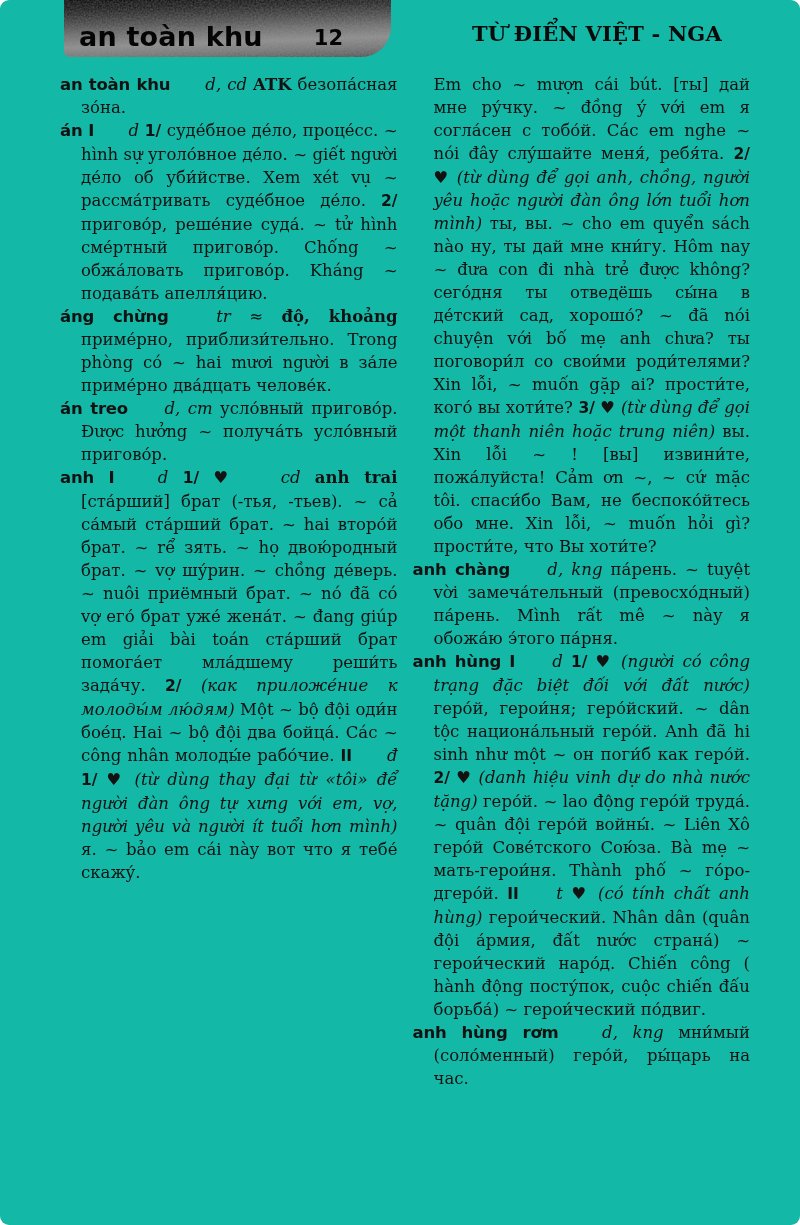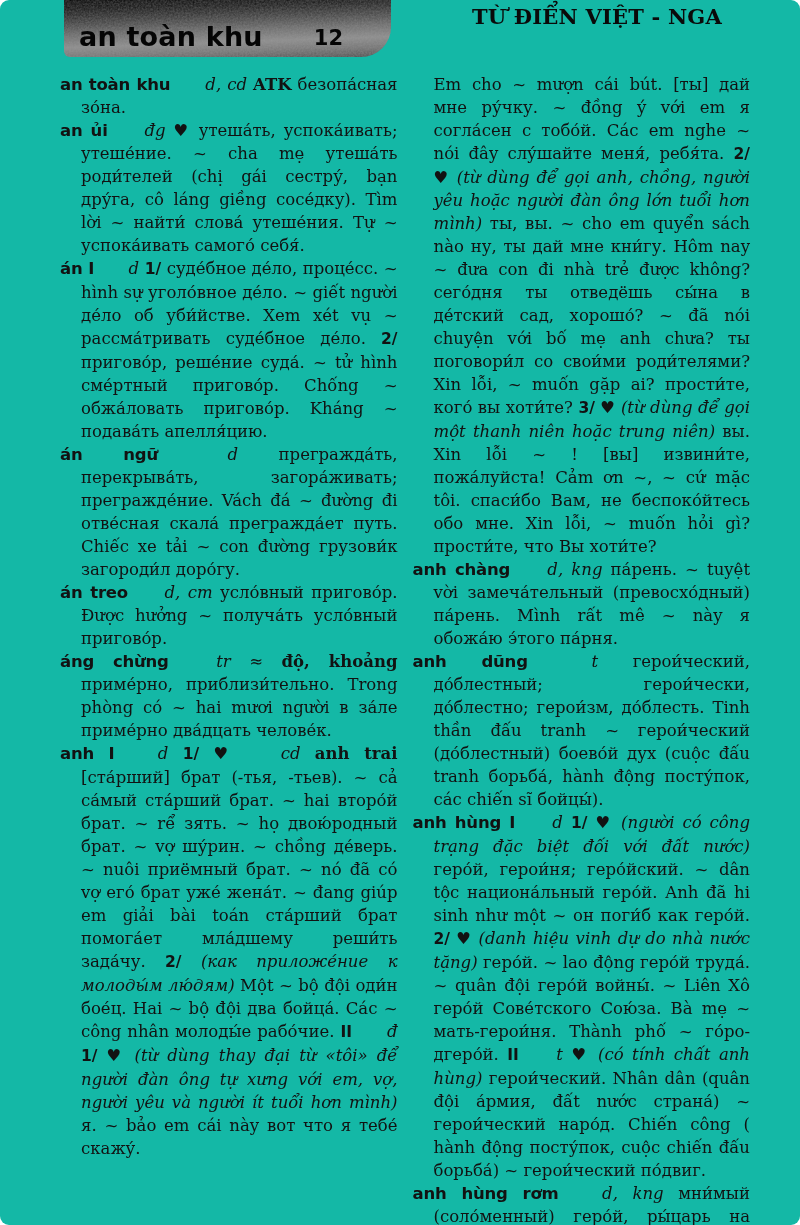--- a/index.html
+++ b/index.html
@@ -29,21 +29,21 @@
     font-weight:bold;font-size:27px;line-height:1;
     color:#050505;letter-spacing:.2px;
   }
   .band-page{
     position:relative;
     font-family:"DejaVu Sans","Liberation Sans",sans-serif;
     font-weight:bold;font-size:21px;line-height:1.1;
     color:#050505;margin-left:auto;margin-right:48px;text-align:right;
   }
   .dict-title{
-    position:absolute;top:4px;right:78px;
+    position:absolute;top:21px;right:78px;
     font-weight:bold;font-size:21px;letter-spacing:.2px;
     color:#0a0a0a;white-space:nowrap;
   }
   
   .columns{
     position:absolute;top:73px;left:60px;right:50px;
     display:flex;gap:15px;
   }
   .col{
     flex:1;min-width:0;
@@ -79,29 +79,26 @@
     </svg>
     <span class="band-word">an toàn khu</span>
     <span class="band-page">12</span>
   </div>
 
   <div class="dict-title">TỪ ĐIỂN VIỆT - NGA</div>
 
   <div class="columns">
     <div class="col">
         <p class="entry"><span class="seg-hw">an toàn khu</span><span class="seg-lbl"> d, cd </span><span class="seg-b">ATK</span><span> безопа́сная зо́на.</span></p>
-        <p class="entry"><span class="seg-hw">an ủi</span><span class="seg-lbl"> đg</span><span> ♥ утеша́ть, успока́ивать; утеше́ние. ~ cha mẹ утеша́ть роди́телей (chị gái сестру́, bạn дру́га, cô láng giềng сосе́дку). Tìm lời ~ найти́ слова́ утеше́ния. Tự ~ успока́ивать самого́ себя́.</span></p>
         <p class="entry"><span class="seg-hw">án I</span><span class="seg-lbl"> d</span><span class="seg-num"> 1/</span><span> суде́бное де́ло, проце́сс. ~ hình sự уголо́вное де́ло. ~ giết người де́ло об уби́йстве. Xem xét vụ ~ рассма́тривать суде́бное де́ло. </span><span class="seg-num">2/</span><span> пригово́р, реше́ние суда́. ~ tử hình сме́ртный пригово́р. Chống ~ обжа́ловать пригово́р. Kháng ~ подава́ть апелля́цию.</span></p>
-        <p class="entry"><span class="seg-hw">án ngữ</span><span class="seg-lbl"> d</span><span> прегражда́ть, перекрыва́ть, загора́живать; прегражде́ние. Vách đá ~ đường đi отве́сная скала́ прегражда́ет путь. Chiếc xe tải ~ con đường грузови́к загороди́л доро́гу.</span></p>
+        <p class="entry"><span class="seg-hw">áng chừng</span><span class="seg-lbl"> tr</span><span> ≈ </span><span class="seg-b">độ, khoảng</span><span> приме́рно, приблизи́тельно. Trong phòng có ~ hai mươi người в за́ле приме́рно два́дцать челове́к.</span></p>
         <p class="entry"><span class="seg-hw">án treo</span><span class="seg-lbl"> d, cm</span><span> усло́вный пригово́р. Được hưởng ~ получа́ть усло́вный пригово́р.</span></p>
-        <p class="entry"><span class="seg-hw">áng chừng</span><span class="seg-lbl"> tr</span><span> ≈ </span><span class="seg-b">độ, khoảng</span><span> приме́рно, приблизи́тельно. Trong phòng có ~ hai mươi người в за́ле приме́рно два́дцать челове́к.</span></p>
         <p class="entry"><span class="seg-hw">anh I</span><span class="seg-lbl"> d</span><span class="seg-num"> 1/</span><span> ♥ </span><span class="seg-lbl">cd </span><span class="seg-b">anh trai</span><span> [ста́рший] брат (-тья, -тьев). ~ cả са́мый ста́рший брат. ~ hai второ́й брат. ~ rể зять. ~ họ двою́родный брат. ~ vợ шу́рин. ~ chồng де́верь. ~ nuôi приёмный брат. ~ nó đã có vợ его́ брат уже́ жена́т. ~ đang giúp em giải bài toán ста́рший брат помога́ет мла́дшему реши́ть зада́чу. </span><span class="seg-num">2/</span><span class="seg-i"> (как приложе́ние к молоды́м лю́дям)</span><span> Một ~ bộ đội оди́н бое́ц. Hai ~ bộ đội два бойца́. Các ~ công nhân молоды́е рабо́чие. </span><span class="seg-num">II</span><span class="seg-lbl"> đ</span><span class="seg-num"> 1/</span><span> ♥ </span><span class="seg-i">(từ dùng thay đại từ «tôi» để người đàn ông tự xưng với em, vợ, người yêu và người ít tuổi hơn mình)</span><span> я. ~ bảo em cái này вот что я тебе́ скажу́.</span></p>
       </div>
     <div class="col">
         <p class="entry cont"><span>Em cho ~ mượn cái bút. [ты] дай мне ру́чку. ~ đồng ý với em я согла́сен с тобо́й. Các em nghe ~ nói đây слу́шайте меня́, ребя́та. </span><span class="seg-num">2/</span><span> ♥ </span><span class="seg-i">(từ dùng để gọi anh, chồng, người yêu hoặc người đàn ông lớn tuổi hơn mình)</span><span> ты, вы. ~ cho em quyển sách nào ну, ты дай мне кни́гу. Hôm nay ~ đưa con đi nhà trẻ được không? сего́дня ты отведёшь сы́на в де́тский сад, хорошо́? ~ đã nói chuyện với bố mẹ anh chưa? ты поговори́л со свои́ми роди́телями? Xin lỗi, ~ muốn gặp ai? прости́те, кого́ вы хоти́те? </span><span class="seg-num">3/</span><span> ♥ </span><span class="seg-i">(từ dùng để gọi một thanh niên hoặc trung niên)</span><span> вы. Xin lỗi ~ ! [вы] извини́те, пожа́луйста! Cảm ơn ~, ~ cứ mặc tôi. спаси́бо Вам, не беспоко́йтесь обо мне. Xin lỗi, ~ muốn hỏi gì? прости́те, что Вы хоти́те?</span></p>
         <p class="entry"><span class="seg-hw">anh chàng</span><span class="seg-lbl"> d, kng</span><span> па́рень. ~ tuyệt vời замеча́тельный (превосхо́дный) па́рень. Mình rất mê ~ này я обожа́ю э́того па́рня.</span></p>
-        <p class="entry"><span class="seg-hw">anh dũng</span><span class="seg-lbl"> t</span><span> герои́ческий, до́блестный; герои́чески, до́блестно; герои́зм, до́блесть. Tinh thần đấu tranh ~ герои́ческий (до́блестный) боево́й дух (cuộc đấu tranh борьба́, hành động посту́пок, các chiến sĩ бойцы́).</span></p>
         <p class="entry"><span class="seg-hw">anh hùng I</span><span class="seg-lbl"> d</span><span class="seg-num"> 1/</span><span> ♥ </span><span class="seg-i">(người có công trạng đặc biệt đối với đất nước)</span><span> геро́й, герои́ня; геро́йский. ~ dân tộc национа́льный геро́й. Anh đã hi sinh như một ~ он поги́б как геро́й. </span><span class="seg-num">2/</span><span> ♥ </span><span class="seg-i">(danh hiệu vinh dự do nhà nước tặng)</span><span> геро́й. ~ lao động геро́й труда́. ~ quân đội геро́й войны́. ~ Liên Xô геро́й Сове́тского Сою́за. Bà mẹ ~ мать-герои́ня. Thành phố ~ го́ро-дгеро́й. </span><span class="seg-num">II</span><span class="seg-lbl"> t</span><span> ♥ </span><span class="seg-i">(có tính chất anh hùng)</span><span> герои́ческий. Nhân dân (quân đội а́рмия, đất nước страна́) ~ герои́ческий наро́д. Chiến công ( hành động посту́пок, cuộc chiến đấu борьба́) ~ герои́ческий по́двиг.</span></p>
         <p class="entry"><span class="seg-hw">anh hùng rơm</span><span class="seg-lbl"> d, kng</span><span> мни́мый (соло́менный) геро́й, ры́царь на час.</span></p>
       </div>
   </div>
 
 </div>
 
 </body></html>

